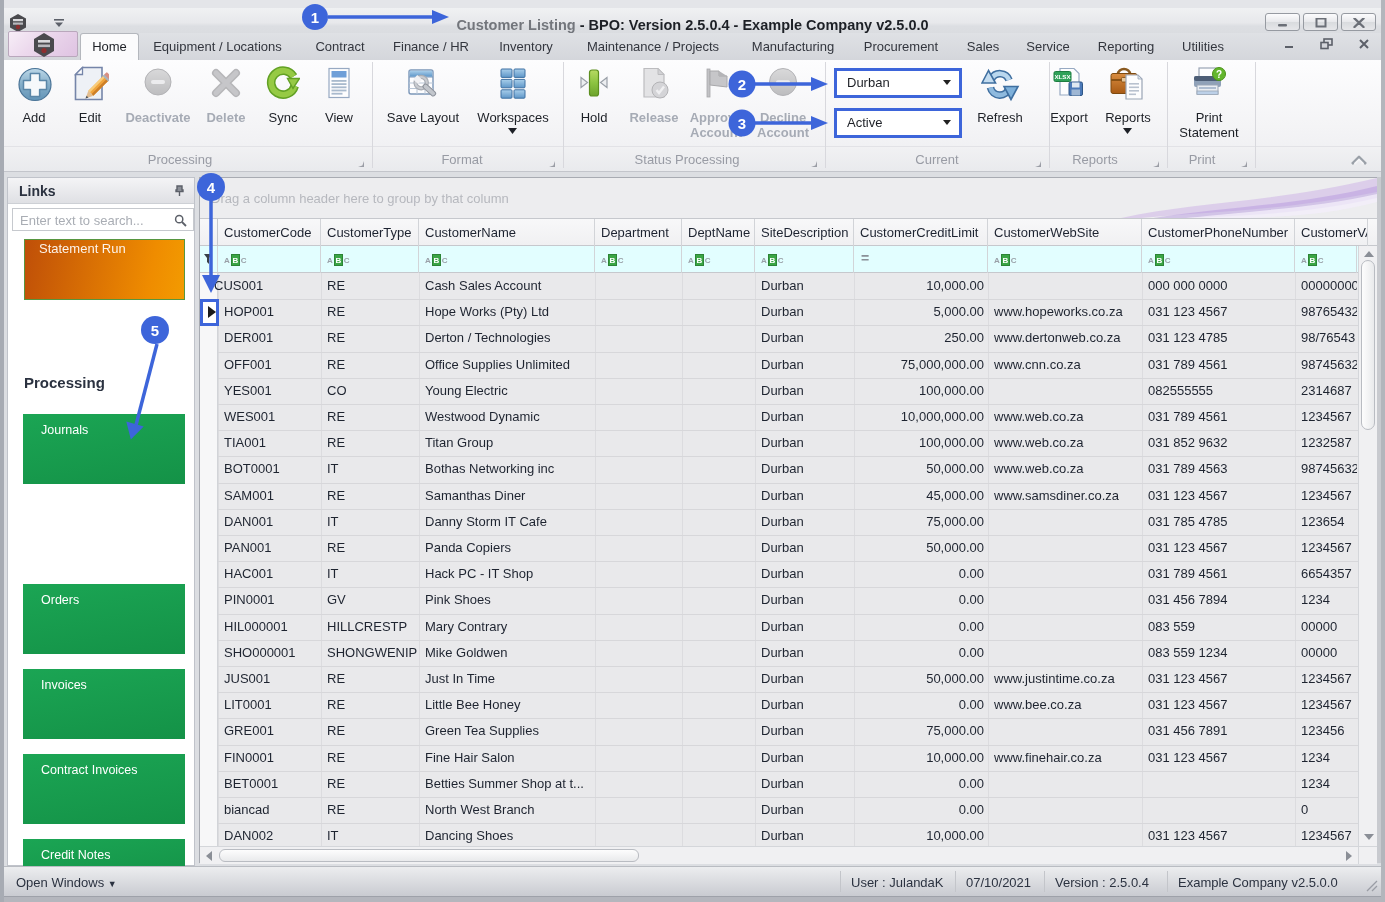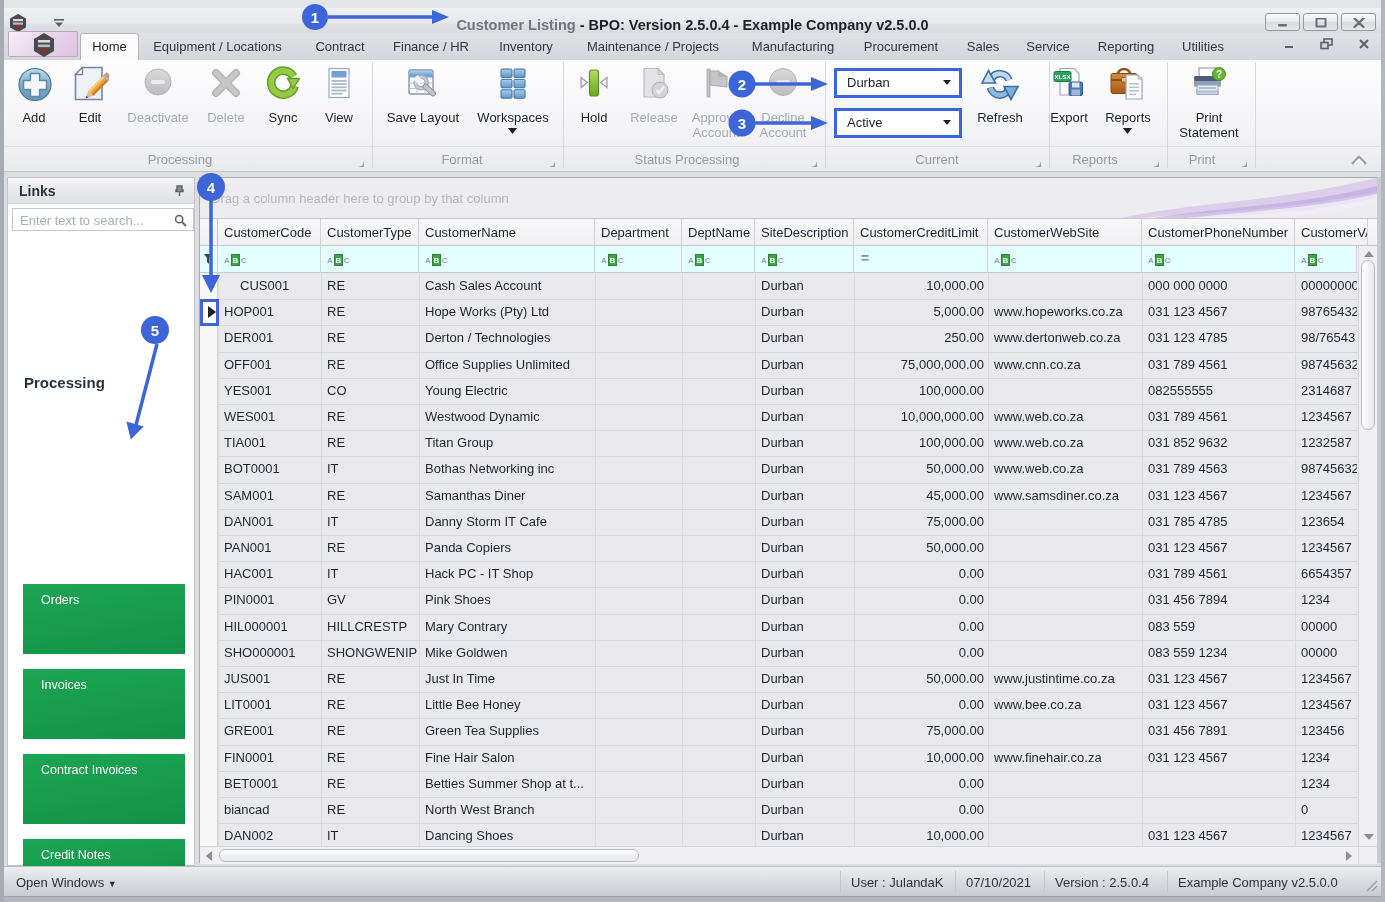--- a/index.html
+++ b/index.html
@@ -29,21 +29,21 @@
 
 #ribbon { position:absolute; left:0; top:60px; width:1385px; height:112px;
   background:linear-gradient(#fdfdfe 0%, #f4f4f6 60%, #ededf0 100%); border-bottom:1px solid #c3c5cb; }
 #grouplabels { position:absolute; left:0; top:86px; width:1381px; height:25px;
   background:linear-gradient(#f1f1f3,#e9eaed); border-top:1px solid #e2e2e6; }
 .glabel { position:absolute; top:5px; font-size:13px; color:#989ba4; text-align:center; }
 .gsep { position:absolute; top:2px; width:1px; height:106px; background:#d8d8dd; }
 .launch { position:absolute; top:13px; width:8px; height:8px; }
 .ribicon { position:absolute; top:6px; }
 .riblabel { position:absolute; top:50px; font-size:13px; color:#1d2026; text-align:center; }
-.riblabel.dis { color:#a6abb5; }
+.riblabel.dis { color:#a6abb5;font-weight:bold; }
 .combo { position:absolute; left:834px; width:128px; height:30px; border:3px solid #3d65da; background:#fff; }
 .combo .txt { position:absolute; left:10px; top:4px; font-size:13px; color:#1d2026; }
 .combo .arr { position:absolute; right:8px; top:9px; width:0; height:0; border-left:4px solid transparent; border-right:4px solid transparent; border-top:5px solid #222; }
 
 #content { position:absolute; left:0; top:172px; width:1385px; height:696px; background:#dcdee2; }
 
 #links { position:absolute; left:7px; top:5px; width:188px; height:689px; background:#fff; border:1px solid #c0c3ca; }
 #linkshead { position:absolute; left:0; top:0; width:186px; height:26px;
   background:linear-gradient(#f4f4f6,#dfe0e4); border-bottom:1px solid #cdd0d5; }
 #linkshead .t { position:absolute; left:11px; top:5px; font-size:14px; font-weight:bold; color:#2b3240; }
@@ -406,21 +406,27 @@
             <path d="M3 1 h5 v4 h1 v1.6 H2 V5 h1 Z M5.5 7 v4" stroke="#5c6069" stroke-width="1.4" fill="#8a8e96"></path>
           </svg>
       </div>
       <div id="searchbox">
           <span class="ph">Enter text to search...</span>
         <svg width="13" height="13" style="position:absolute;right:6px;top:5px" viewBox="0 0 13 13">
             <circle cx="5.2" cy="5.2" r="3.6" fill="none" stroke="#5c6069" stroke-width="1.5"></circle>
             <path d="M8 8 L12 12" stroke="#5c6069" stroke-width="1.8"></path>
           </svg>
       </div>
+      <div id="orangebtn">
+          <span class="t">Statement Run</span>
+        </div>
       <div id="prochead">Processing</div>
+      <div class="greenbtn" style="top:236px">
+          <span class="t">Journals</span>
+        </div>
       <div class="greenbtn" style="top:406px">
           <span class="t">Orders</span>
         </div>
       <div class="greenbtn" style="top:491px">
           <span class="t">Invoices</span>
         </div>
       <div class="greenbtn" style="top:576px">
           <span class="t">Contract Invoices</span>
         </div>
       <div class="greenbtn" style="top:661px;height:44px">
@@ -550,21 +556,21 @@
           <div class="hl" style="top:340.6px"></div>
           <div class="hl" style="top:366.8px"></div>
           <div class="hl" style="top:393.0px"></div>
           <div class="hl" style="top:419.2px"></div>
           <div class="hl" style="top:445.4px"></div>
           <div class="hl" style="top:471.6px"></div>
           <div class="hl" style="top:497.8px"></div>
           <div class="hl" style="top:524.0px"></div>
           <div class="hl" style="top:550.2px"></div>
         <div class="ind" style="top:0.0px;height:26.2px"></div>
-          <div class="c " style="left:34px;top:0.0px;width:103px;height:26.2px;line-height:26.2px">CUS001</div>
+          <div class="c " style="left:8px;top:0.0px;width:103px;height:26.2px;line-height:26.2px">CUS001</div>
           <div class="c " style="left:121px;top:0.0px;width:98px;height:26.2px;line-height:26.2px">RE</div>
           <div class="c " style="left:219px;top:0.0px;width:176px;height:26.2px;line-height:26.2px">Cash Sales Account</div>
           <div class="c " style="left:555px;top:0.0px;width:99px;height:26.2px;line-height:26.2px">Durban</div>
           <div class="c r" style="left:654px;top:0.0px;width:134px;height:26.2px;line-height:26.2px">10,000.00</div>
           <div class="c " style="left:942px;top:0.0px;width:153px;height:26.2px;line-height:26.2px">000 000 0000</div>
           <div class="c " style="left:1095px;top:0.0px;width:62px;height:26.2px;line-height:26.2px">00000000</div>
 <div class="ind" style="top:26.2px;height:26.2px"></div>
           <div class="c " style="left:18px;top:26.2px;width:103px;height:26.2px;line-height:26.2px">HOP001</div>
           <div class="c " style="left:121px;top:26.2px;width:98px;height:26.2px;line-height:26.2px">RE</div>
           <div class="c " style="left:219px;top:26.2px;width:176px;height:26.2px;line-height:26.2px">Hope Works (Pty) Ltd</div>

